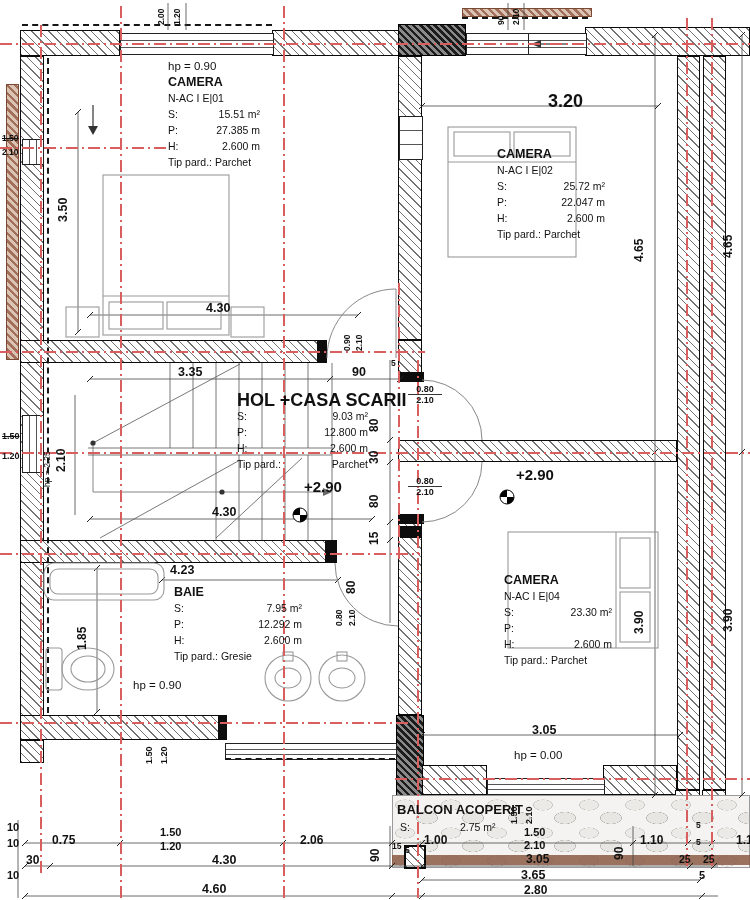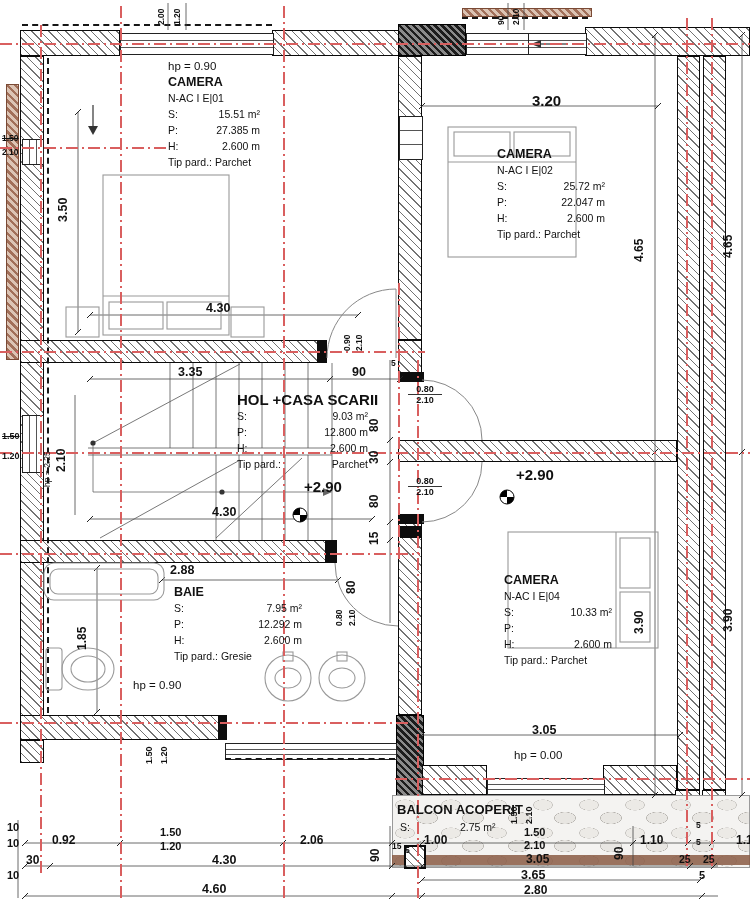--- a/index.html
+++ b/index.html
@@ -288,21 +288,21 @@
         <span>22.047 m</span>
       </div>
     <div class="rrow">
         <span>H:</span>
         <span>2.600 m</span>
       </div>
     <div>Tip pard.: Parchet</div>
   </div>
 
   <div class="roominfo" style="left:237px;top:392px;width:131px">
-    <div class="rname" style="font-size:15px;white-space:nowrap">HOL +CASA SCARII</div>
+    <div class="rname" style="font-size:18px;white-space:nowrap">HOL +CASA SCARII</div>
     <div class="rrow">
         <span>S:</span>
         <span>9.03 m²</span>
       </div>
     <div class="rrow">
         <span>P:</span>
         <span>12.800 m</span>
       </div>
     <div class="rrow">
         <span>H:</span>
@@ -331,21 +331,21 @@
       </div>
     <div>Tip pard.: Gresie</div>
   </div>
   <div class="lbl hp" style="left:133px;top:679px">hp = 0.90</div>
 
   <div class="roominfo" style="left:504px;top:572px;width:108px">
     <div class="rname">CAMERA</div>
     <div>N-AC I E|04</div>
     <div class="rrow">
         <span>S:</span>
-        <span>10.33 m²</span>
+        <span>23.30 m²</span>
       </div>
     <div class="rrow">
         <span>P:</span>
         <span></span>
       </div>
     <div class="rrow">
         <span>H:</span>
         <span>2.600 m</span>
       </div>
     <div>Tip pard.: Parchet</div>
@@ -353,21 +353,21 @@
   <div class="lbl lvl" style="left:516px;top:469px">+2.90</div>
 
   <div class="lbl" style="left:397px;top:804px;font-size:13px">BALCON ACOPERIT</div>
   <div class="lbl md" style="left:400px;top:821px;font-weight:normal">S:</div>
   <div class="lbl md" style="left:460px;top:821px;font-weight:normal">2.75 m²</div>
 
   <span class="lbl rot sm" style="left:166px;top:16px">2.00</span>
   <span class="lbl rot sm" style="left:182px;top:16px">1.20</span>
   <span class="lbl rot sm" style="left:506px;top:16px">90</span>
   <span class="lbl rot sm" style="left:521px;top:16px">2.10</span>
-  <span class="lbl" style="left:532px;top:95px;font-size:15px">3.20</span>
+  <span class="lbl" style="left:548px;top:95px;font-size:18px">3.20</span>
   <span class="lbl sm" style="left:2px;top:134px;text-decoration:line-through">1.50</span>
   <span class="lbl sm" style="left:2px;top:148px">2.10</span>
   <span class="lbl rot" style="left:69px;top:210px;font-size:12.5px">3.50</span>
   <span class="lbl rot" style="left:645px;top:250px">4.65</span>
   <span class="lbl rot" style="left:734px;top:246px">4.65</span>
   <span class="lbl rot" style="left:645px;top:622px">3.90</span>
   <span class="lbl rot" style="left:734px;top:620px">3.90</span>
   <span class="lbl" style="left:206px;top:302px;font-size:12.5px">4.30</span>
   <span class="lbl rot sm" style="left:352px;top:342px">0.90</span>
   <span class="lbl rot sm" style="left:364px;top:342px">2.10</span>
@@ -387,21 +387,21 @@
     <span class="top">0.80</span>
     <span>2.10</span>
   </div>
   <span class="lbl rot sm" style="left:344px;top:617px">0.80</span>
   <span class="lbl rot sm" style="left:357px;top:617px">2.10</span>
   <span class="lbl rot" style="left:67px;top:460px">2.10</span>
   <span class="lbl rot sm" style="left:52px;top:478px;font-weight:normal">hp = 2.25</span>
   <span class="lbl sm" style="left:2px;top:432px;font-size:9px;text-decoration:line-through">1.50</span>
   <span class="lbl sm" style="left:2px;top:452px;font-size:9px">1.20</span>
   <span class="lbl" style="left:212px;top:506px;font-size:12.5px">4.30</span>
-  <span class="lbl" style="left:170px;top:564px;font-size:12.5px">2.88</span>
+  <span class="lbl" style="left:170px;top:564px;font-size:12.5px">4.23</span>
   <span class="lbl rot" style="left:88px;top:638px">1.85</span>
   <span class="lbl rot" style="left:155px;top:752px;font-size:9px">1.50</span>
   <span class="lbl rot" style="left:170px;top:752px;font-size:9px">1.20</span>
   <span class="lbl" style="left:532px;top:724px;font-size:12.5px">3.05</span>
   <span class="lbl hp" style="left:514px;top:749px">hp = 0.00</span>
   <span class="lbl rot" style="left:520px;top:812px;font-size:9px">1.50</span>
   <span class="lbl rot" style="left:535px;top:812px;font-size:9px">2.10</span>
 
   <span class="lbl rot" style="left:381px;top:850px">90</span>
   <span class="lbl sm" style="left:392px;top:842px">15</span>
@@ -414,21 +414,21 @@
   <span class="lbl" style="left:524px;top:884px">2.80</span>
   <span class="lbl rot" style="left:625px;top:848px">90</span>
   <span class="lbl" style="left:640px;top:834px">1.10</span>
   <span class="lbl" style="left:736px;top:834px">1.1</span>
   <span class="lbl" style="left:679px;top:853px;font-size:10.5px">25</span>
   <span class="lbl" style="left:703px;top:853px;font-size:10.5px">25</span>
   <span class="lbl sm" style="left:696px;top:821px">5</span>
   <span class="lbl sm" style="left:696px;top:838px">5</span>
   <span class="lbl" style="left:699px;top:869px;font-size:11px">5</span>
   <span class="lbl" style="left:7px;top:821px;font-size:11px">10</span>
-  <span class="lbl" style="left:52px;top:834px">0.92</span>
+  <span class="lbl" style="left:52px;top:834px">0.75</span>
   <span class="lbl" style="left:160px;top:826px;font-size:11px">1.50</span>
   <span class="lbl" style="left:160px;top:840px;font-size:11px">1.20</span>
   <span class="lbl" style="left:300px;top:834px">2.06</span>
   <span class="lbl" style="left:7px;top:837px;font-size:11px">10</span>
   <span class="lbl" style="left:26px;top:854px">30</span>
   <span class="lbl" style="left:212px;top:854px;font-size:12.5px">4.30</span>
   <span class="lbl" style="left:7px;top:869px;font-size:11px">10</span>
   <span class="lbl" style="left:202px;top:883px;font-size:12.5px">4.60</span>
 
 </div>

